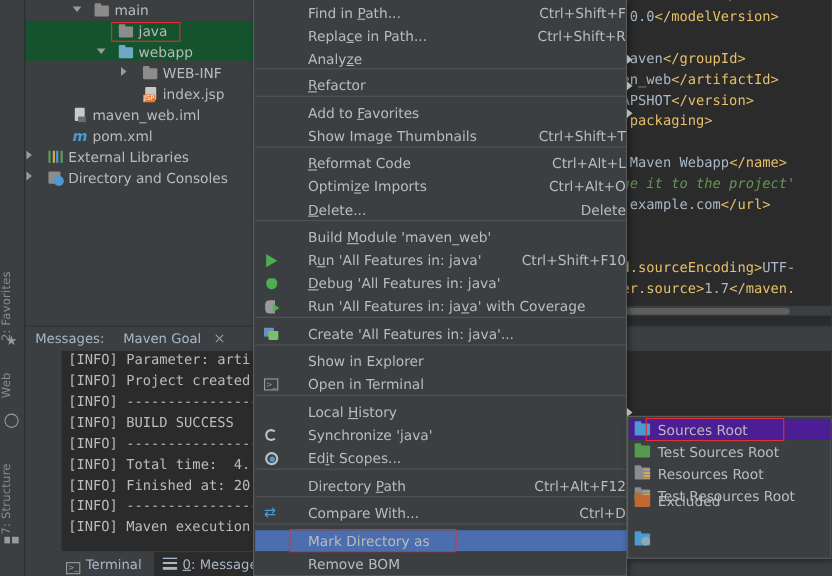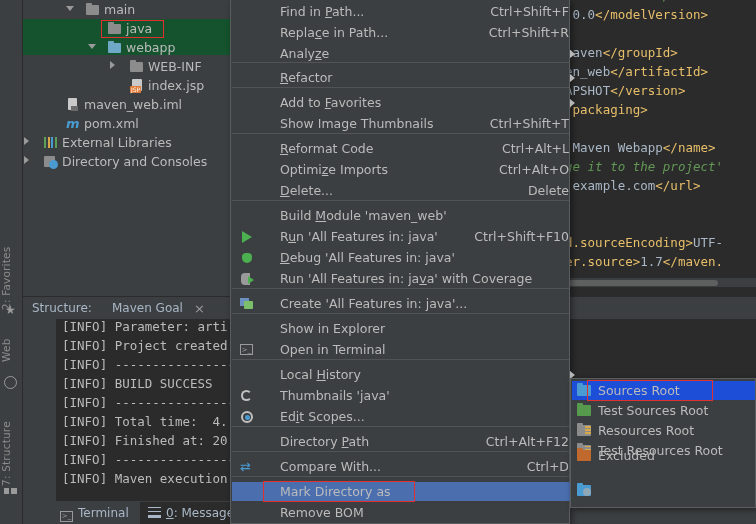--- a/index.html
+++ b/index.html
@@ -117,21 +117,21 @@
   #submenu{
     position:absolute;left:570px;top:378px;width:186px;height:130px;
     background:#3c3f41;border:1px solid #5a5d5e;
     box-sizing:border-box;z-index:60;
     box-shadow:2px 2px 6px rgba(0,0,0,.45);
   }
   .si{
     position:absolute;left:1px;width:183px;height:19px;
     font-size:12.5px;color:#bbbbbb;white-space:nowrap;
   }
-  .si.hl{background:#1d4ed8;}
+  .si.hl{background:#4c1d95;}
   .si-label{position:absolute;left:26px;top:2px;}
   .si-icon{position:absolute;left:5px;top:3px;width:15px;height:13px;}
 
   
   .sfold{position:relative;width:14px;height:11px;border-radius:1px;margin-top:1px;}
   .sfold:after{content:"";position:absolute;left:0;top:-2.5px;width:6px;height:3px;border-radius:1px 1px 0 0;background:inherit;}
   .lines:before{
     content:"";position:absolute;right:0;top:1px;width:6px;height:9px;
     background:repeating-linear-gradient(to bottom,#d6a84a 0 1.5px,transparent 1.5px 3px);
   }
@@ -222,21 +222,21 @@
     </div>
   </div>
 
 <div id="editor"><div class="eline" style="top: -14px;"><span class="com">            "/&gt;</span></div><div class="eline" style="top: 5px;"><span class="txt">.0.0</span><span class="tag">&lt;/modelVersion&gt;</span></div><div class="eline" style="top: 24px;"></div><div class="eline" style="top: 43px;"><span class="txt">maven</span><span class="tag">&lt;/groupId&gt;</span></div><div class="eline" style="top: 62px;"><span class="txt">en_web</span><span class="tag">&lt;/artifactId&gt;</span></div><div class="eline" style="top: 81px;"><span class="txt">APSHOT</span><span class="tag">&lt;/version&gt;</span></div><div class="eline" style="top: 100px;"><span class="tag">/packaging&gt;</span></div><div class="eline" style="top: 119px;"></div><div class="eline" style="top: 138px;"><span class="txt"> Maven Webapp</span><span class="tag">&lt;/name&gt;</span></div><div class="eline" style="top: 157px;"><span class="com">ge it to the project'</span></div><div class="eline" style="top: 176px;"><span class="txt">.example.com</span><span class="tag">&lt;/url&gt;</span></div><div class="eline" style="top: 195px;"></div><div class="eline" style="top: 214px;"></div><div class="eline" style="top: 233px;"><span class="tag">d.sourceEncoding&gt;</span><span class="txt">UTF-</span></div><div class="eline" style="top: 252px;"><span class="tag">er.source&gt;</span><span class="txt">1.7</span><span class="tag">&lt;/maven.</span></div></div>
 <div id="ehscroll"></div>
 <div id="ehthumb"></div>
 
 <div id="console">
   <div id="ctabs">
     <div id="mavengoal-tab"></div>
-    <div class="clabel" style="left:10px;">Structure:</div>
+    <div class="clabel" style="left:10px;">Messages:</div>
     <div class="clabel" style="left:90px;">Maven Goal</div>
     <div class="clabel" style="left:172px;color:#9a9a9a;font-size:13px;">×</div>
   </div>
   <div id="cgutter"></div>
   <div id="consoletext"><div class="cline" style="top: -2px;">[INFO] Parameter: arti</div><div class="cline" style="top: 17px;">[INFO] Project created</div><div class="cline" style="top: 36px;">[INFO] ----------------</div><div class="cline" style="top: 55px;">[INFO] BUILD SUCCESS</div><div class="cline" style="top: 74px;">[INFO] ----------------</div><div class="cline" style="top: 93px;">[INFO] Total time:  4.</div><div class="cline" style="top: 112px;">[INFO] Finished at: 20</div><div class="cline" style="top: 131px;">[INFO] ----------------</div><div class="cline" style="top: 150px;">[INFO] Maven execution</div><div style="position: absolute; left: 540px; top: 57px; white-space: pre;">an\AppData\Local\Temp\</div><div style="position: absolute; left: 540px; top: 76px; white-space: pre;">- - - - - - - - - - - - -</div></div>
   <div id="statusbar">
       <div class="sbtab" style="left: 30px; width: 88px;"><span style="display: inline-block; width: 13px; height: 11px; margin-right: 5px; vertical-align: -1px; box-sizing: border-box; border: 1px solid rgb(154, 154, 154); color: rgb(154, 154, 154); font-size: 7px; line-height: 9px; text-align: center;">&gt;_</span><span>Terminal</span></div>
       <div class="sbtab active" style="left: 118px; width: 108px;"><span style="display: inline-block; width: 13px; height: 11px; margin-right: 5px; vertical-align: -1px; box-sizing: border-box; background: linear-gradient(rgb(169, 183, 198) 0px, rgb(169, 183, 198) 1.5px, transparent 1.5px, transparent 4px, rgb(169, 183, 198) 4px, rgb(169, 183, 198) 5.5px, transparent 5.5px, transparent 8px, rgb(169, 183, 198) 8px, rgb(169, 183, 198) 9.5px);"></span><span><span class="ul">0</span>: Messages</span></div>
       <div class="sbtab" style="left: 226px; width: 30px;"><span style="display: inline-block; width: 13px; height: 11px; margin-right: 5px; vertical-align: -1px; box-sizing: border-box; border: 1px solid rgb(154, 154, 154); color: rgb(154, 154, 154); font-size: 7px; line-height: 9px; text-align: center;">EE</span></div>
     </div>
@@ -331,21 +331,21 @@
       <div class="mi-label">Open in Terminal</div>
     </div>
     <div class="mi" style="top: 365px;">
       <div class="mi-label">Local <span class="ul">H</span>istory</div>
       <div class="mi-arrow"></div>
     </div>
     <div class="mi" style="top: 386px;">
       <div class="mi-icon">
         <div style="width:11px;height:11px;border:2px solid #c0c0c0;border-radius:50%;border-right-color:transparent;margin:1px 0 0 1px;box-sizing:border-box;"></div>
       </div>
-      <div class="mi-label">Thumbnails 'java'</div>
+      <div class="mi-label">Synchronize 'java'</div>
     </div>
     <div class="mi" style="top: 407px;">
       <div class="mi-icon">
         <div style="width:12px;height:12px;border:2px solid #c0c0c0;border-radius:50%;margin:1px 0 0 1px;box-sizing:border-box;"></div>
         <div style="position:absolute;left:5px;top:5px;width:5px;height:5px;border-radius:50%;background:#4a9bd1;"></div>
       </div>
       <div class="mi-label">Ed<span class="ul">i</span>t Scopes...</div>
     </div>
     <div class="mi" style="top: 432px;">
       <div class="mi-label">Directory <span class="ul">P</span>ath</div>

